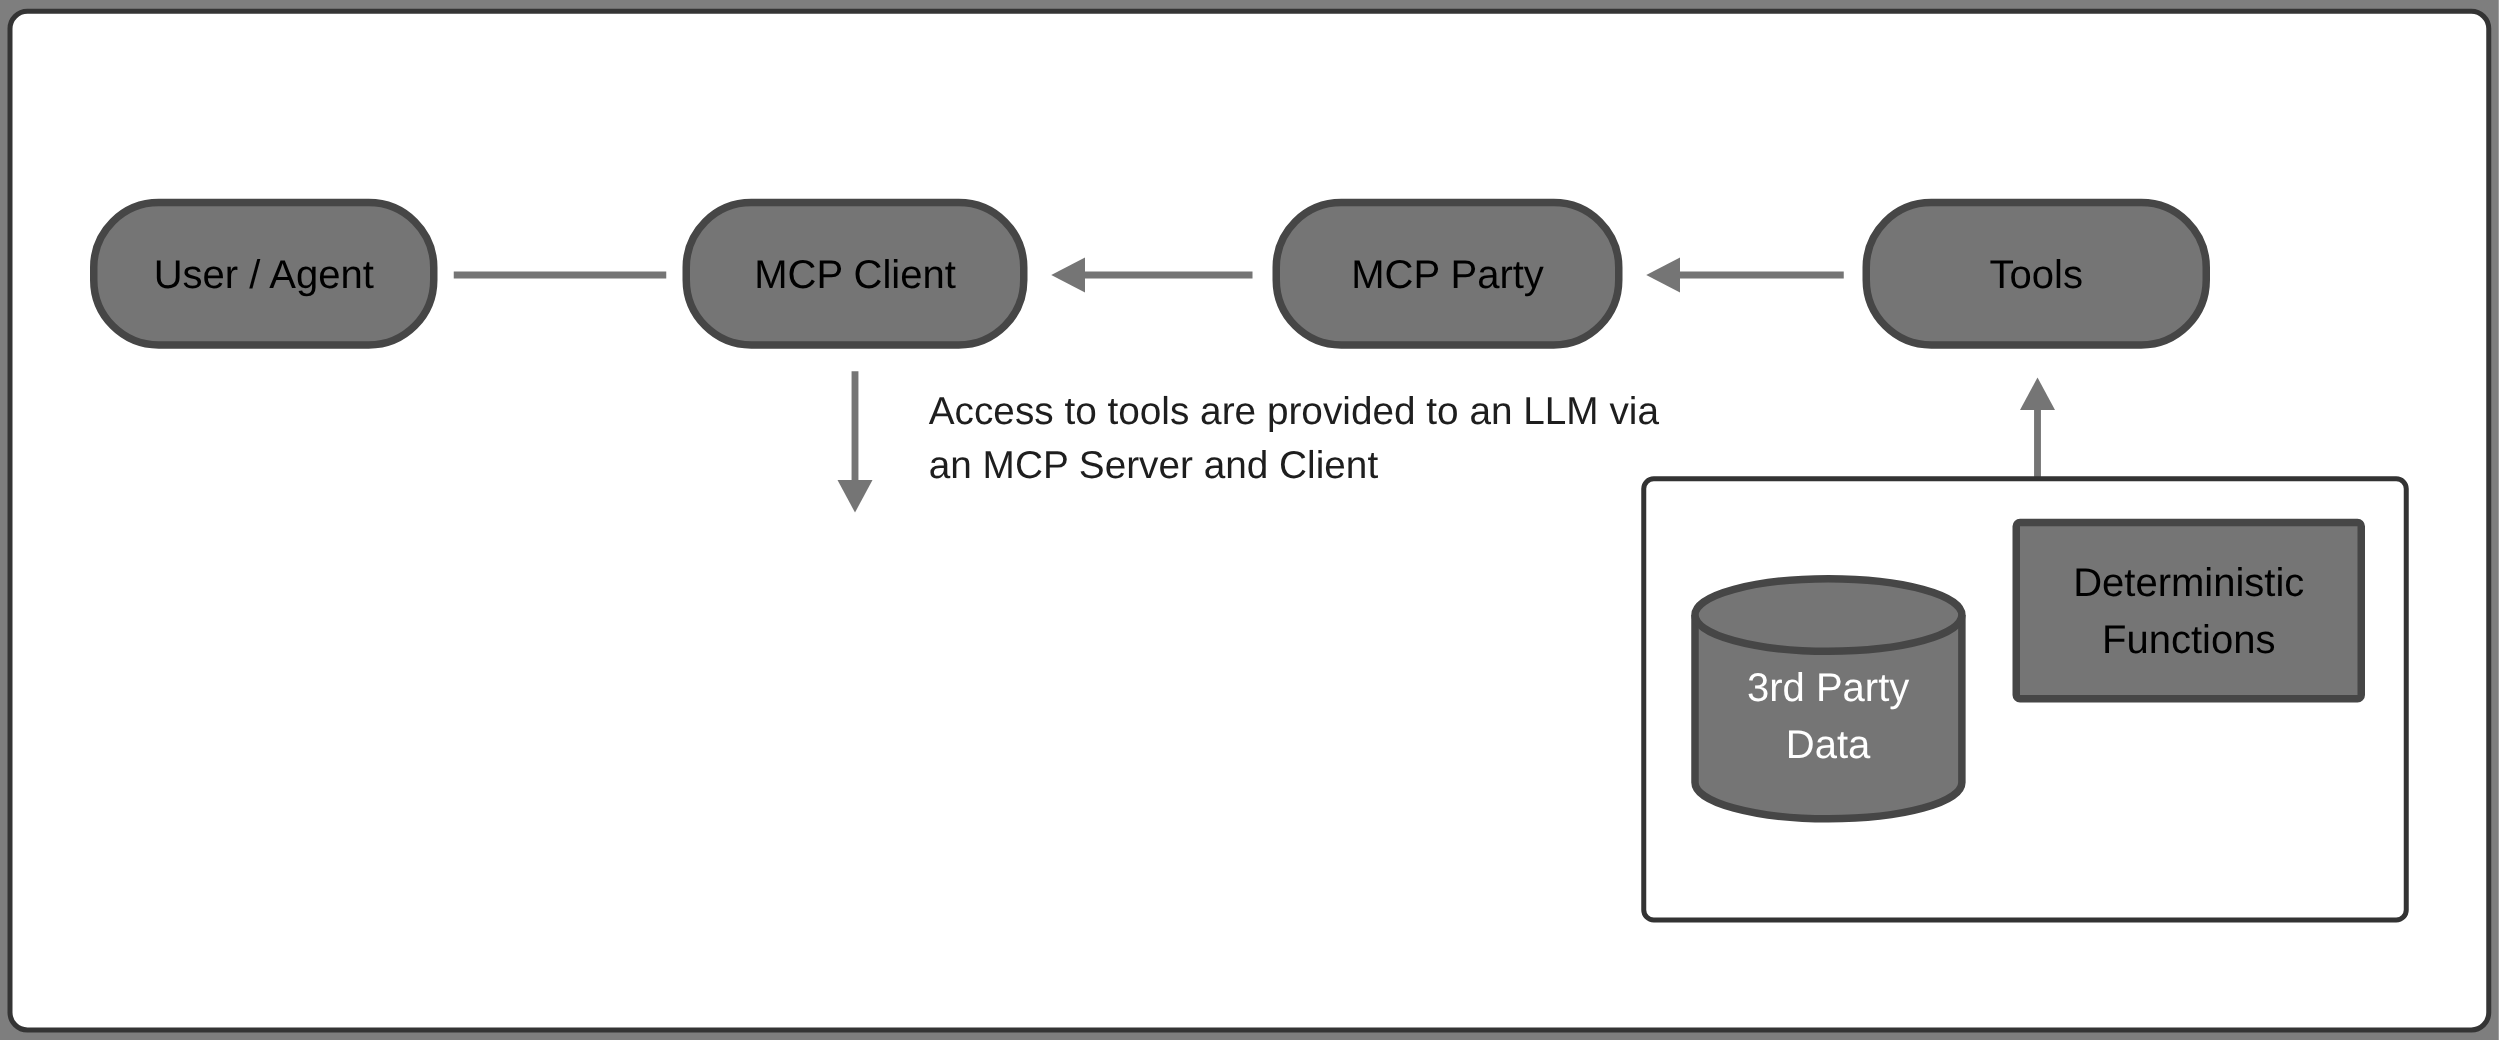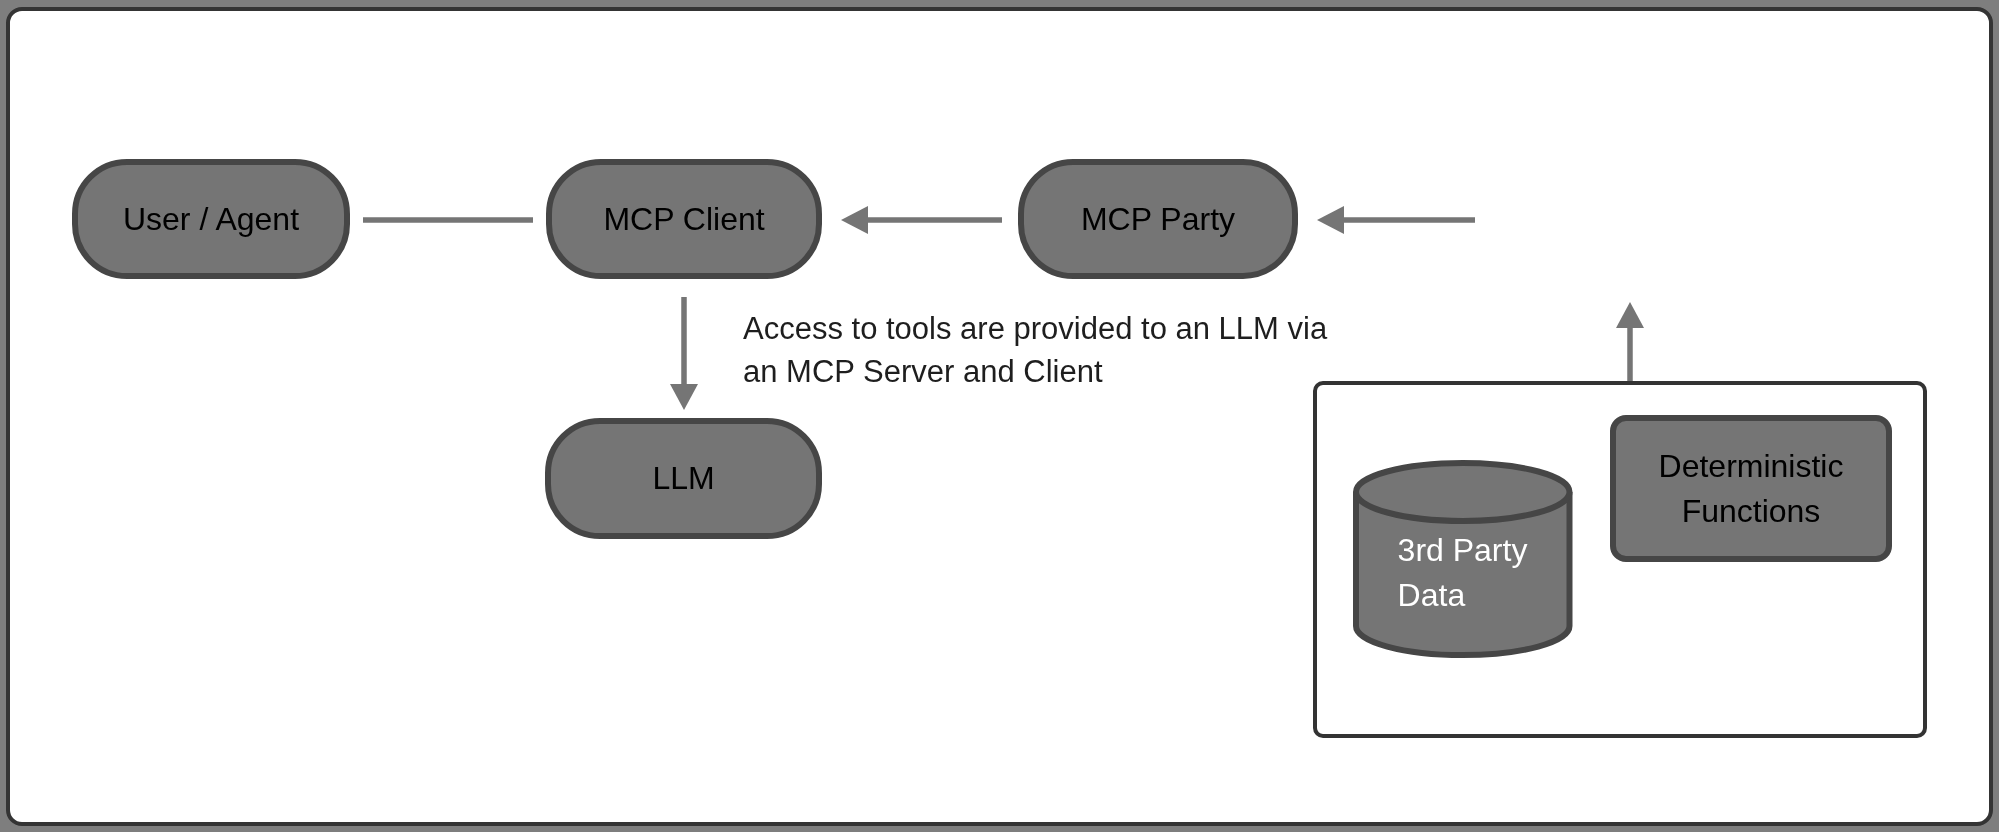--- a/index.html
+++ b/index.html
@@ -31,41 +31,41 @@
     align-items:center;
     justify-content:center;
     text-align:center;
     white-space:pre-line;
   }
   #node-user-agent   { left:62px;   top:148px; width:278px; height:120px; }
   #node-mcp-client   { left:536px;  top:148px; width:276px; height:120px; }
   #node-mcp-server   { left:1008px; top:148px; width:280px; height:120px; }
   #node-tools        { left:1480px; top:148px; width:278px; height:120px; }
   #node-llm          { left:535px;  top:407px; width:277px; height:121px; }
-  #node-deterministic{ left:1600px; top:404px; width:282px; height:147px; border-radius:16px; }
+  #node-deterministic{ left:1600px; top:404px; width:282px; height:147px; border-radius:6px; }
   #node-automation   { left:1600px; top:565px; width:282px; height:122px; border-radius:48px; }
 
   .group-box {
     position:absolute;
     left:1303px; top:370px; width:614px; height:357px;
     box-sizing:border-box;
     background:#ffffff;
     border:4px solid #333333;
     border-radius:10px;
   }
   .cylinder {
     position:absolute;
     left:1342px; top:448px; width:221px; height:200px;
   }
   .cylinder svg { position:absolute; left:0; top:0; }
   .cylinder .cyl-label {
     position:absolute; left:0; top:0; right:0; bottom:0;
     padding-top:28px;
     display:flex; align-items:center; justify-content:center;
-    text-align:left;
+    text-align:center;
     color:#ffffff; font-size:32px; line-height:45px;
     white-space:pre-line;
   }
   .annotation {
     position:absolute;
     left:733px; top:296px;
     width:640px;
     color:#1e1e1e;
     font-size:31px;
     line-height:43px;
@@ -114,24 +114,24 @@
   </div>
 
   <div class="node" id="node-mcp-client">
     <span>MCP Client</span>
   </div>
 
   <div class="node" id="node-mcp-server">
     <span>MCP Party</span>
   </div>
 
+  <div class="node" id="node-tools">
+    <span>Tools</span>
+  </div>
 
-  <div class="node" id="node-llm">
-    <span>LLM</span>
-  </div>
 
   <div class="node" id="node-deterministic">
     <span>Deterministic
 Functions</span>
   </div>
 
 
   <div class="cylinder">
     <svg width="221" height="200" viewBox="0 0 221 200" xmlns="http://www.w3.org/2000/svg">
       <path d="M 4 33 V 167 A 106.5 29 0 0 0 217.5 167 V 33" fill="#757575" stroke="#464646" stroke-width="6"></path>

